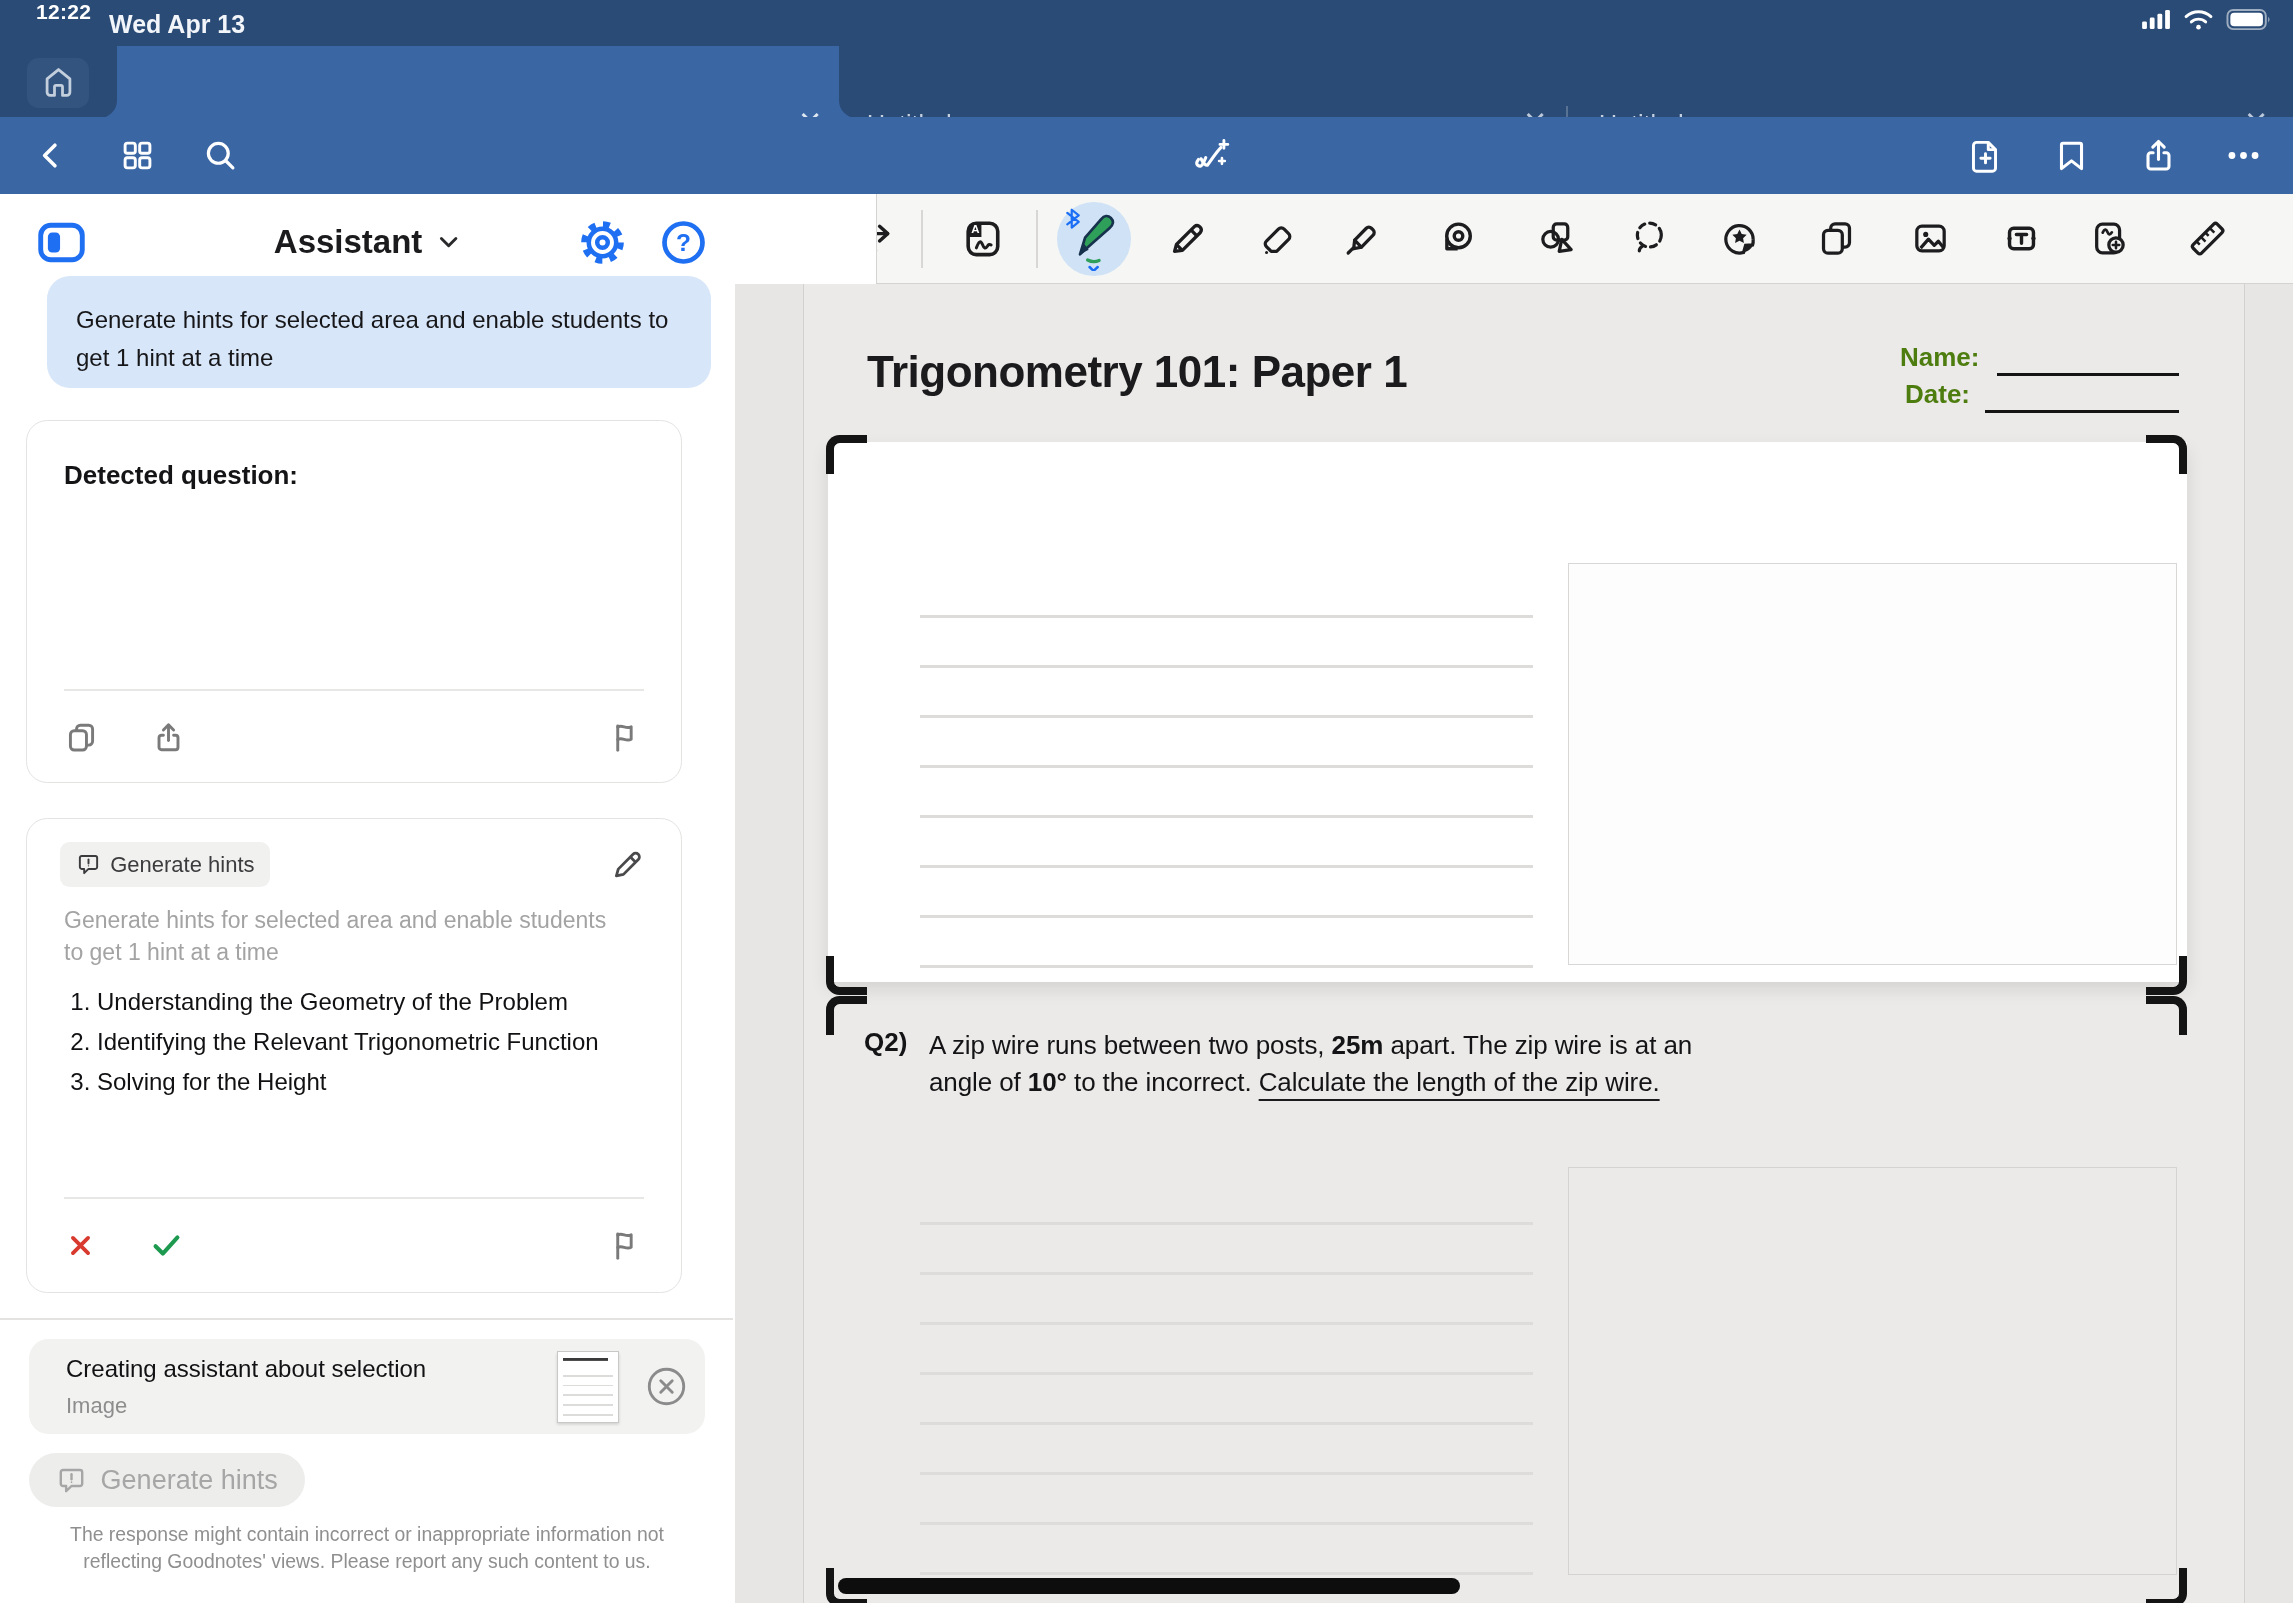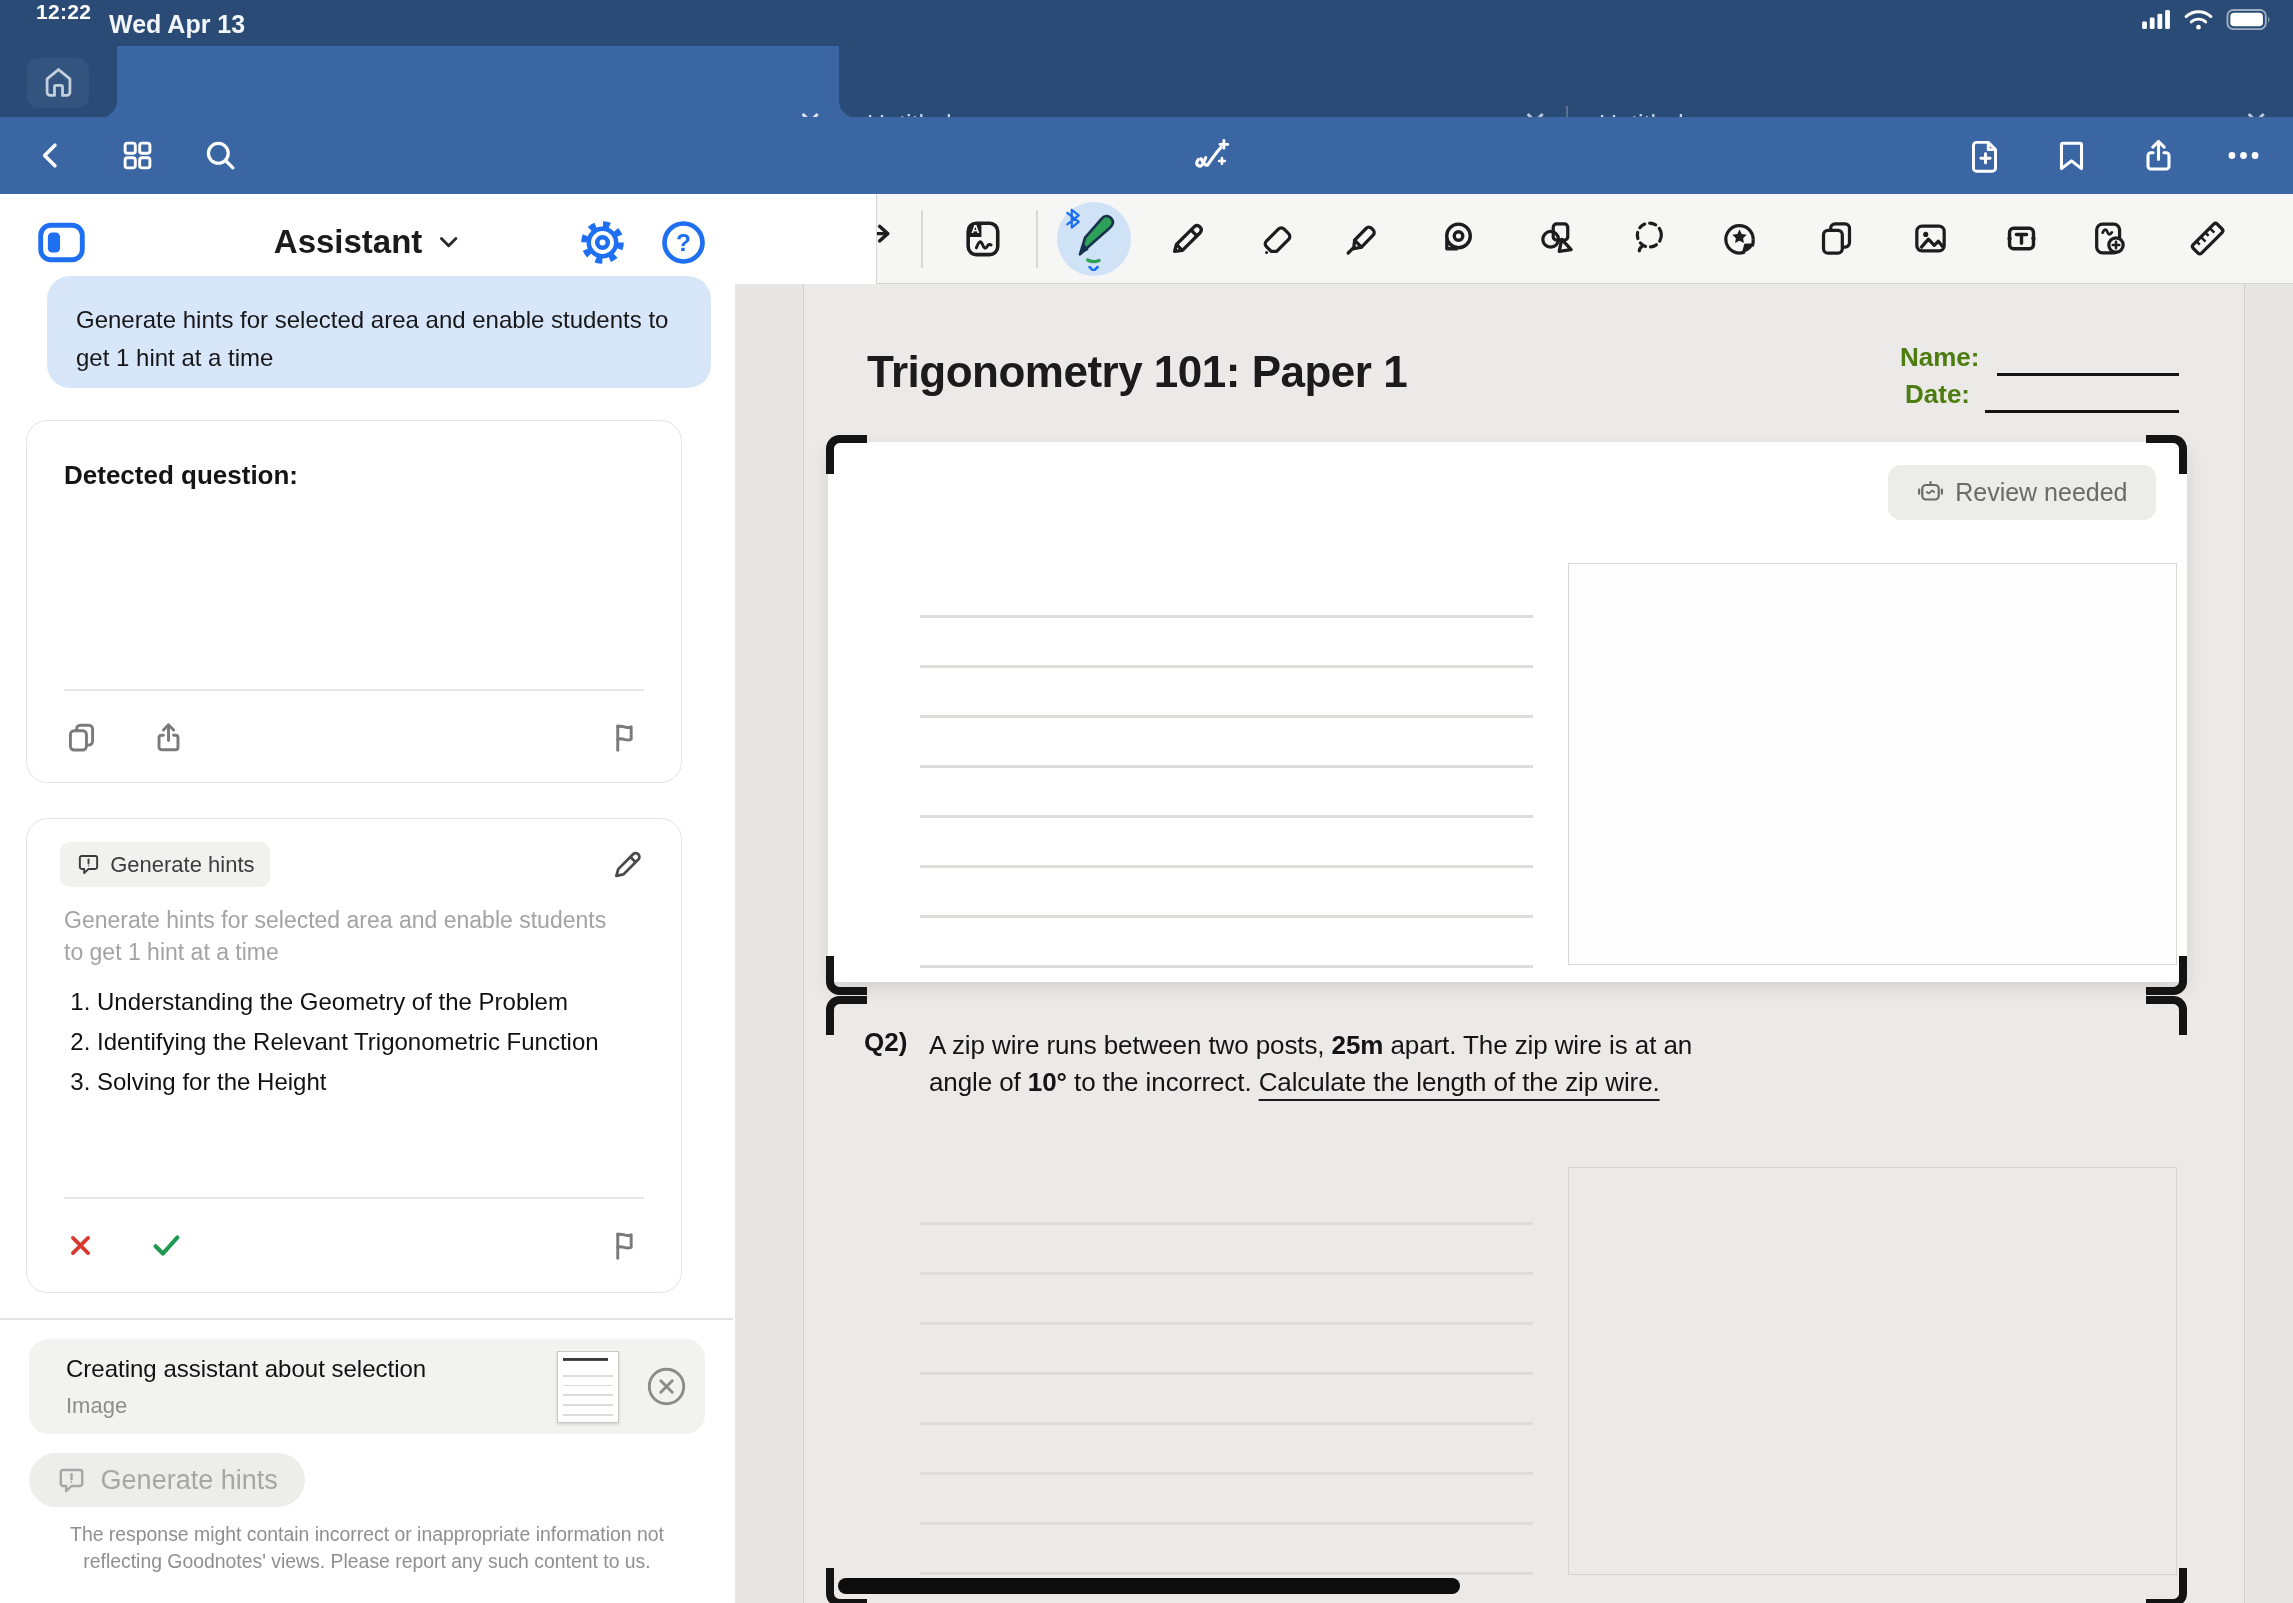--- a/index.html
+++ b/index.html
@@ -510,31 +510,20 @@
   <span class="nd-line" style="left:1997px; top:373px; width:182px;"></span>
   <span class="nd-label" style="left:1905px; top:379px;">Date:</span>
   <span class="nd-line" style="left:1985px; top:410px; width:194px;"></span>
 
   <div class="sel-white"></div>
 
   <div class="ruled q1"></div>
   <div class="ansbox q1"></div>
 
 
-  <div class="review-pill">
-    <span>
-      <svg width="29" height="29" viewBox="0 0 24 24" fill="none" stroke="#6a6a6a" stroke-width="1.8" stroke-linecap="round">
-          <path d="M12 3.4 v2.2"></path>
-          <rect x="5.2" y="5.8" width="13.6" height="12" rx="3.2"></rect>
-          <path d="M2.6 9.6 v3.4 M21.4 9.6 v3.4"></path>
-          <path d="M9 11.6 q1.5 2 3 0 q1.5 -2 3 0" stroke-width="1.6"></path>
-        </svg>
-    </span>
-    <span>Review needed</span>
-  </div>
 
   <div class="bk tl" style="left:826px; top:435px;"></div>
   <div class="bk tr" style="left:2146px; top:435px;"></div>
   <div class="bk bl" style="left:826px; top:956px;"></div>
   <div class="bk br" style="left:2146px; top:956px;"></div>
 
   <div class="ruled q2"></div>
   <div class="ansbox q2"></div>
 
   <div class="q-row q2-row">

